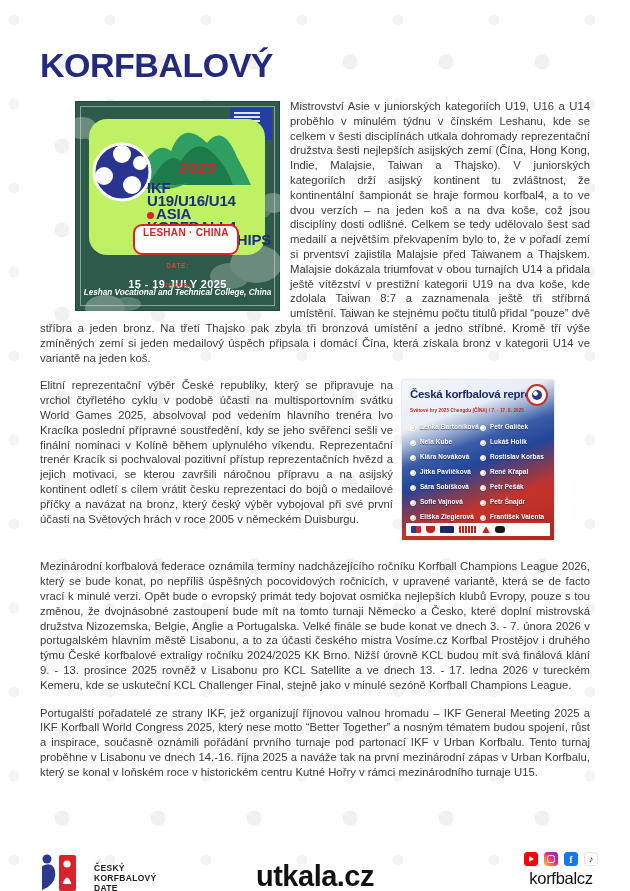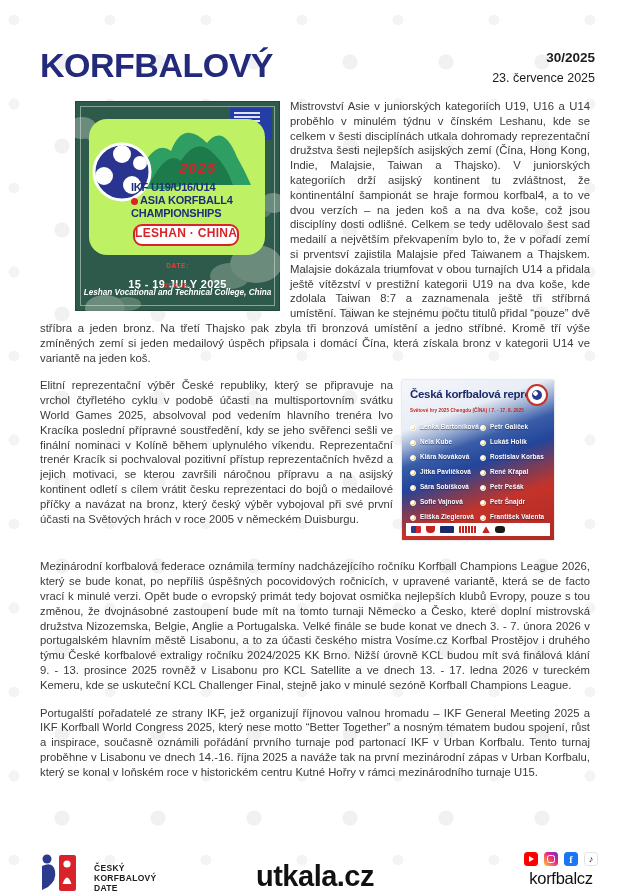--- a/index.html
+++ b/index.html
@@ -42,24 +42,24 @@
   .ikf-badge { position:absolute; top:7px; right:8px; width:42px; height:32px; background:#233fa5; overflow:hidden; }
   .ikf-lines { position:absolute; top:4px; left:4px; width:26px; }
   .ikf-lines i { display:block; height:2px; margin-bottom:2px; background:rgba(255,255,255,0.85); }
   .ikf-stripes { position:absolute; bottom:2px; left:-6px; width:60px; height:14px;
     background:linear-gradient(100deg, rgba(0,0,0,0) 10%, #ffd200 10% 22%, #ffffff 22% 34%, #00b4e6 34% 46%, #ffd200 46% 58%, rgba(0,0,0,0) 58%);
     transform:rotate(-14deg); }
   .sticker { position:absolute; left:14px; top:18px; width:176px; height:136px; background:#bef264; border-radius:18px; }
   .sticker svg.mnt { position:absolute; left:30px; top:0; }
   .sticker svg.ball { position:absolute; left:2px; top:22px; }
   .pa-year { position:absolute; left:90px; top:42px; color:#d8232a; font-size:15px; font-weight:bold; font-style:italic; letter-spacing:1px; }
-  .pa-titles { position:absolute; left:42px; top:62px; width:116px; color:#1d2f7b; font-weight:bold; font-size:11px; line-height:13px; letter-spacing:-0.2px; }
+  .pa-titles { position:absolute; left:58px; top:62px; width:116px; color:#1d2f7b; font-weight:bold; font-size:15px; line-height:13px; letter-spacing:-0.2px; }
   .mini-ball { display:inline-block; width:7px; height:7px; border-radius:50%; background:#d8232a; margin-right:2px; vertical-align:middle; }
-  .pa-leshan { position:absolute; left:44px; top:105px; height:22px; line-height:14px; padding:0 0;
-    border:2px solid #d8232a; border-radius:9px; background:#fff; color:#d8232a; font-weight:bold; font-size:12px; letter-spacing:0.3px; }
+  .pa-leshan { position:absolute; left:44px; top:105px; height:31px; line-height:14px; padding:0 8px;
+    border:2px solid #d8232a; border-radius:9px; background:#fff; color:#d8232a; font-weight:bold; font-size:10px; letter-spacing:0.3px; }
   .pa-cap { position:absolute; left:0; width:100%; text-align:center; font-weight:bold; }
   .pa-date-label { top:158px; color:#e0433f; font-size:6.5px; letter-spacing:0.6px; }
   .pa-date-val { top:176px; color:#ffffff; font-size:11px; letter-spacing:0.4px; }
   .pa-venue-label { top:178px; color:#e0433f; font-size:6.5px; letter-spacing:0.6px; }
   .pa-venue-val { top:185px; color:#ffffff; font-size:8.2px;font-style:italic; }
 
   
   .poster-repre {
     float:right; width:152px; height:160px; margin:2px 36px 6px 9px;
     position:relative; overflow:hidden; box-shadow:0 0 2px rgba(0,0,0,0.25);
@@ -107,24 +107,20 @@
 </style>
 </head>
 <body>
 
 <div class="page">
 
   <header>
     <div class="main-title">
       <div>KORFBALOVÝ</div>
     </div>
-    <div class="issue-block">
-      <div class="issue-no">30/2025</div>
-      <div class="issue-date">23. července 2025</div>
-    </div>
   </header>
 
   <main>
 
     <section class="para">
       <div class="poster-asia">
         <span class="cloud c1"></span>
         <span class="cloud c2"></span>
         <span class="cloud c3"></span>
         <span class="cloud c4"></span>

